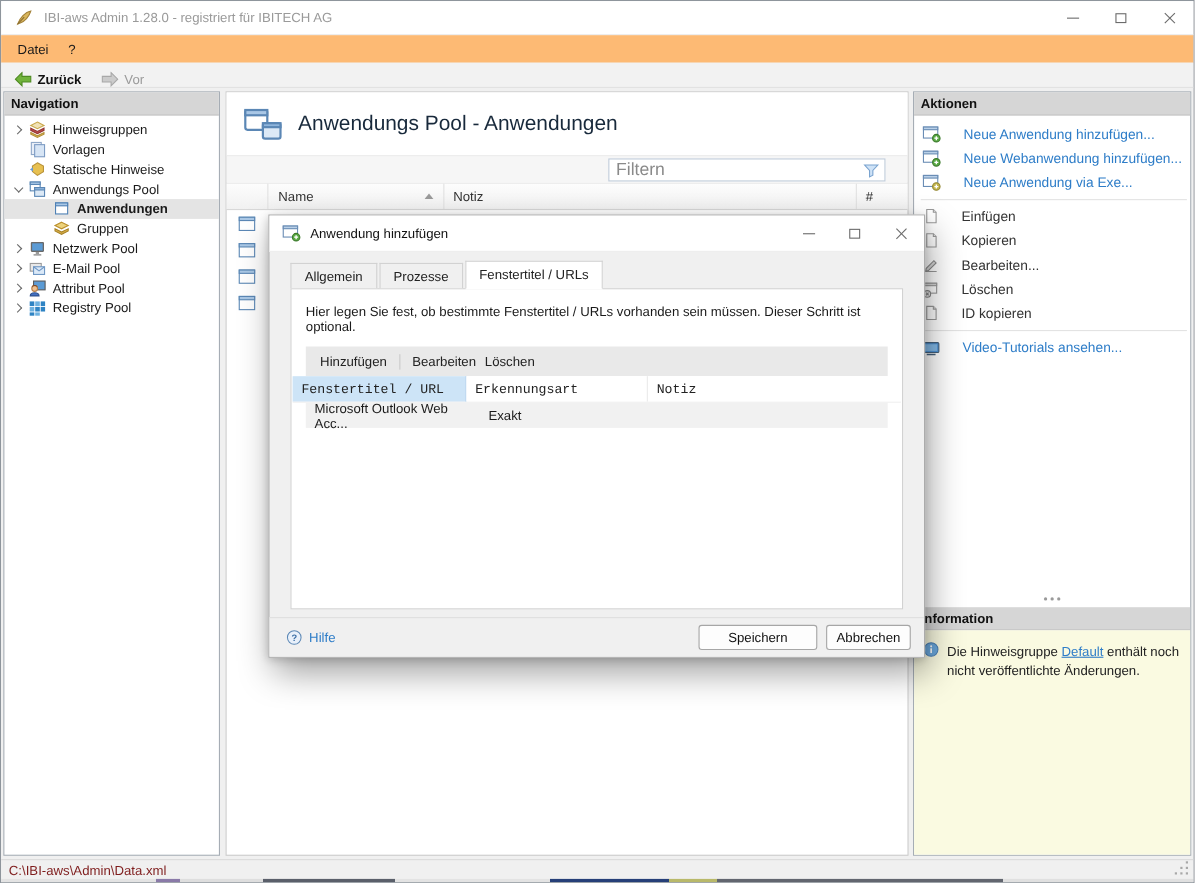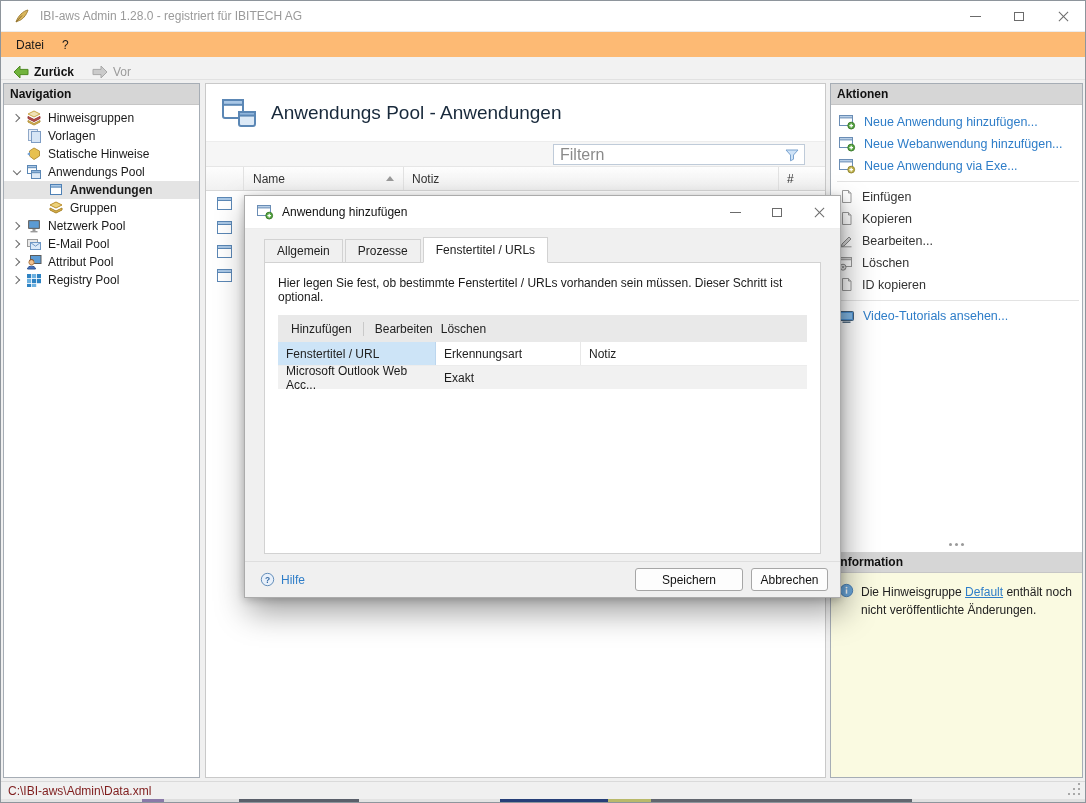--- a/index.html
+++ b/index.html
@@ -58,21 +58,21 @@
   .mcol{height:100%;display:flex;align-items:center;border-right:1px solid #e2e2e2;cursor:pointer;}
   .mcol.iconcol{width:38px;}
   .mcol.name{width:160px;padding-left:9px;}
   .mcol.notiz{flex:1;padding-left:8px;}
   .mcol.count{width:46px;padding-left:8px;border-right:none;}
   .sort-asc{width:0;height:0;border-left:4px solid transparent;border-right:4px solid transparent;border-bottom:5px solid #9a9a9a;margin-left:auto;margin-right:9px;}
   .mrow{height:24px;display:flex;align-items:center;cursor:pointer;}
   .mrow .ico{margin-left:10px;}
   
   .actions-list{padding-top:6px;}
-  .action-row{height:22px;display:flex;align-items:center;padding-left:7px;cursor:pointer;white-space:nowrap;}
+  .action-row{height:22px;display:flex;align-items:center;padding-left:7px;cursor:pointer;white-space:nowrap;gap:12px;}
   .action-row .lbl{margin-left:8px;font-size:12.5px;}
   .action-row.link .lbl{color:#2e7dc8;}
   .action-row.normal .lbl{color:#333;}
   .action-sep{height:1px;background:#e3e3e3;margin:4px 3px 4px 6px;}
   .splitter-dots{position:absolute;top:456px;left:0;right:0;height:8px;display:flex;align-items:center;justify-content:center;cursor:row-resize;}
   .dots{width:3px;height:3px;background:#9a9a9a;border-radius:50%;box-shadow:6px 0 0 #9a9a9a,12px 0 0 #9a9a9a;margin-right:12px;display:block;}
   .info-header{position:absolute;top:468px;left:0;right:0;}
   .info-body{position:absolute;top:489px;left:0;right:0;bottom:0;background:#fafae1;padding:10px 8px 0 8px;display:flex;align-items:flex-start;}
   .info-text{margin-left:7px;line-height:1.5;color:#222;}
   .info-link{color:#2e7dc8;text-decoration:underline;cursor:pointer;}
@@ -87,25 +87,25 @@
   .dlg-titlebar .dlg-title{margin-left:8px;flex:1;color:#111;}
   .dlg-titlebar .wc{width:42px;height:33px;}
   .dlg-tabs{display:flex;align-items:flex-end;margin:8px 0 0 19px;position:relative;z-index:2;}
   .tab{height:23px;line-height:22px;padding:0 12px;background:#f0f0f0;border:1px solid #d2d2d2;border-bottom:none;margin-right:2px;cursor:pointer;color:#222;}
   .tab.active{height:26px;line-height:25px;background:#fff;margin-bottom:-1px;border-bottom:1px solid #fff;z-index:3;position:relative;}
   .dlg-pane{position:relative;margin:0 19px;background:#fff;border:1px solid #d2d2d2;height:292px;z-index:1;}
   .dlg-desc{padding:13px 13px 11px 13px;color:#1a1a1a;}
   .dlg-toolbar{margin:0 13px;height:27px;background:#e9e9e9;display:flex;align-items:center;padding-left:9px;color:#222;}
   .dtb-btn{cursor:pointer;padding:0 4px;}
   .dtb-sep{width:1px;height:14px;background:#c9c9c9;margin:0 7px;}
-  .dlg-thead{margin:0 13px;display:flex;height:24px;border-bottom:1px solid #ececec;}
+  .dlg-thead{margin:0 1px;display:flex;height:24px;border-bottom:1px solid #ececec;font-family:Liberation Mono, monospace;}
   .dth{display:flex;align-items:center;padding-left:8px;border-right:1px solid #e8e8e8;background:#fff;color:#222;cursor:pointer;}
   .dth.sel{background:#cde4f7;border-right:1px solid #bcd6ee;}
   .dth.c1{width:158px;}
-  .dth.c2{width:145px;}
+  .dth.c2{width:165px;}
   .dth.c3{flex:1;border-right:none;}
   .dlg-row{margin:0 13px;display:flex;height:23px;background:#f1f1f1;align-items:center;cursor:pointer;}
   .dlg-row .dc1{width:158px;padding-left:8px;}
   .dlg-row .dc2{width:165px;padding-left:8px;}
   .dlg-footer{position:absolute;left:0;right:0;bottom:0;height:36px;background:#f0f0f0;border-top:1px solid #dedede;display:flex;align-items:center;padding:0 10px;}
   .hilfe{display:flex;align-items:center;gap:6px;cursor:pointer;margin-left:5px;}
   .hilfe .lbl{color:#2e7dc8;}
   .dlg-footer .spacer{flex:1;}
   .btn{height:23px;border:1px solid #a6a6a6;border-radius:3px;background:#fdfdfd;display:flex;align-items:center;justify-content:center;cursor:pointer;color:#111;}
   .btn.save{width:108px;margin-right:8px;}

